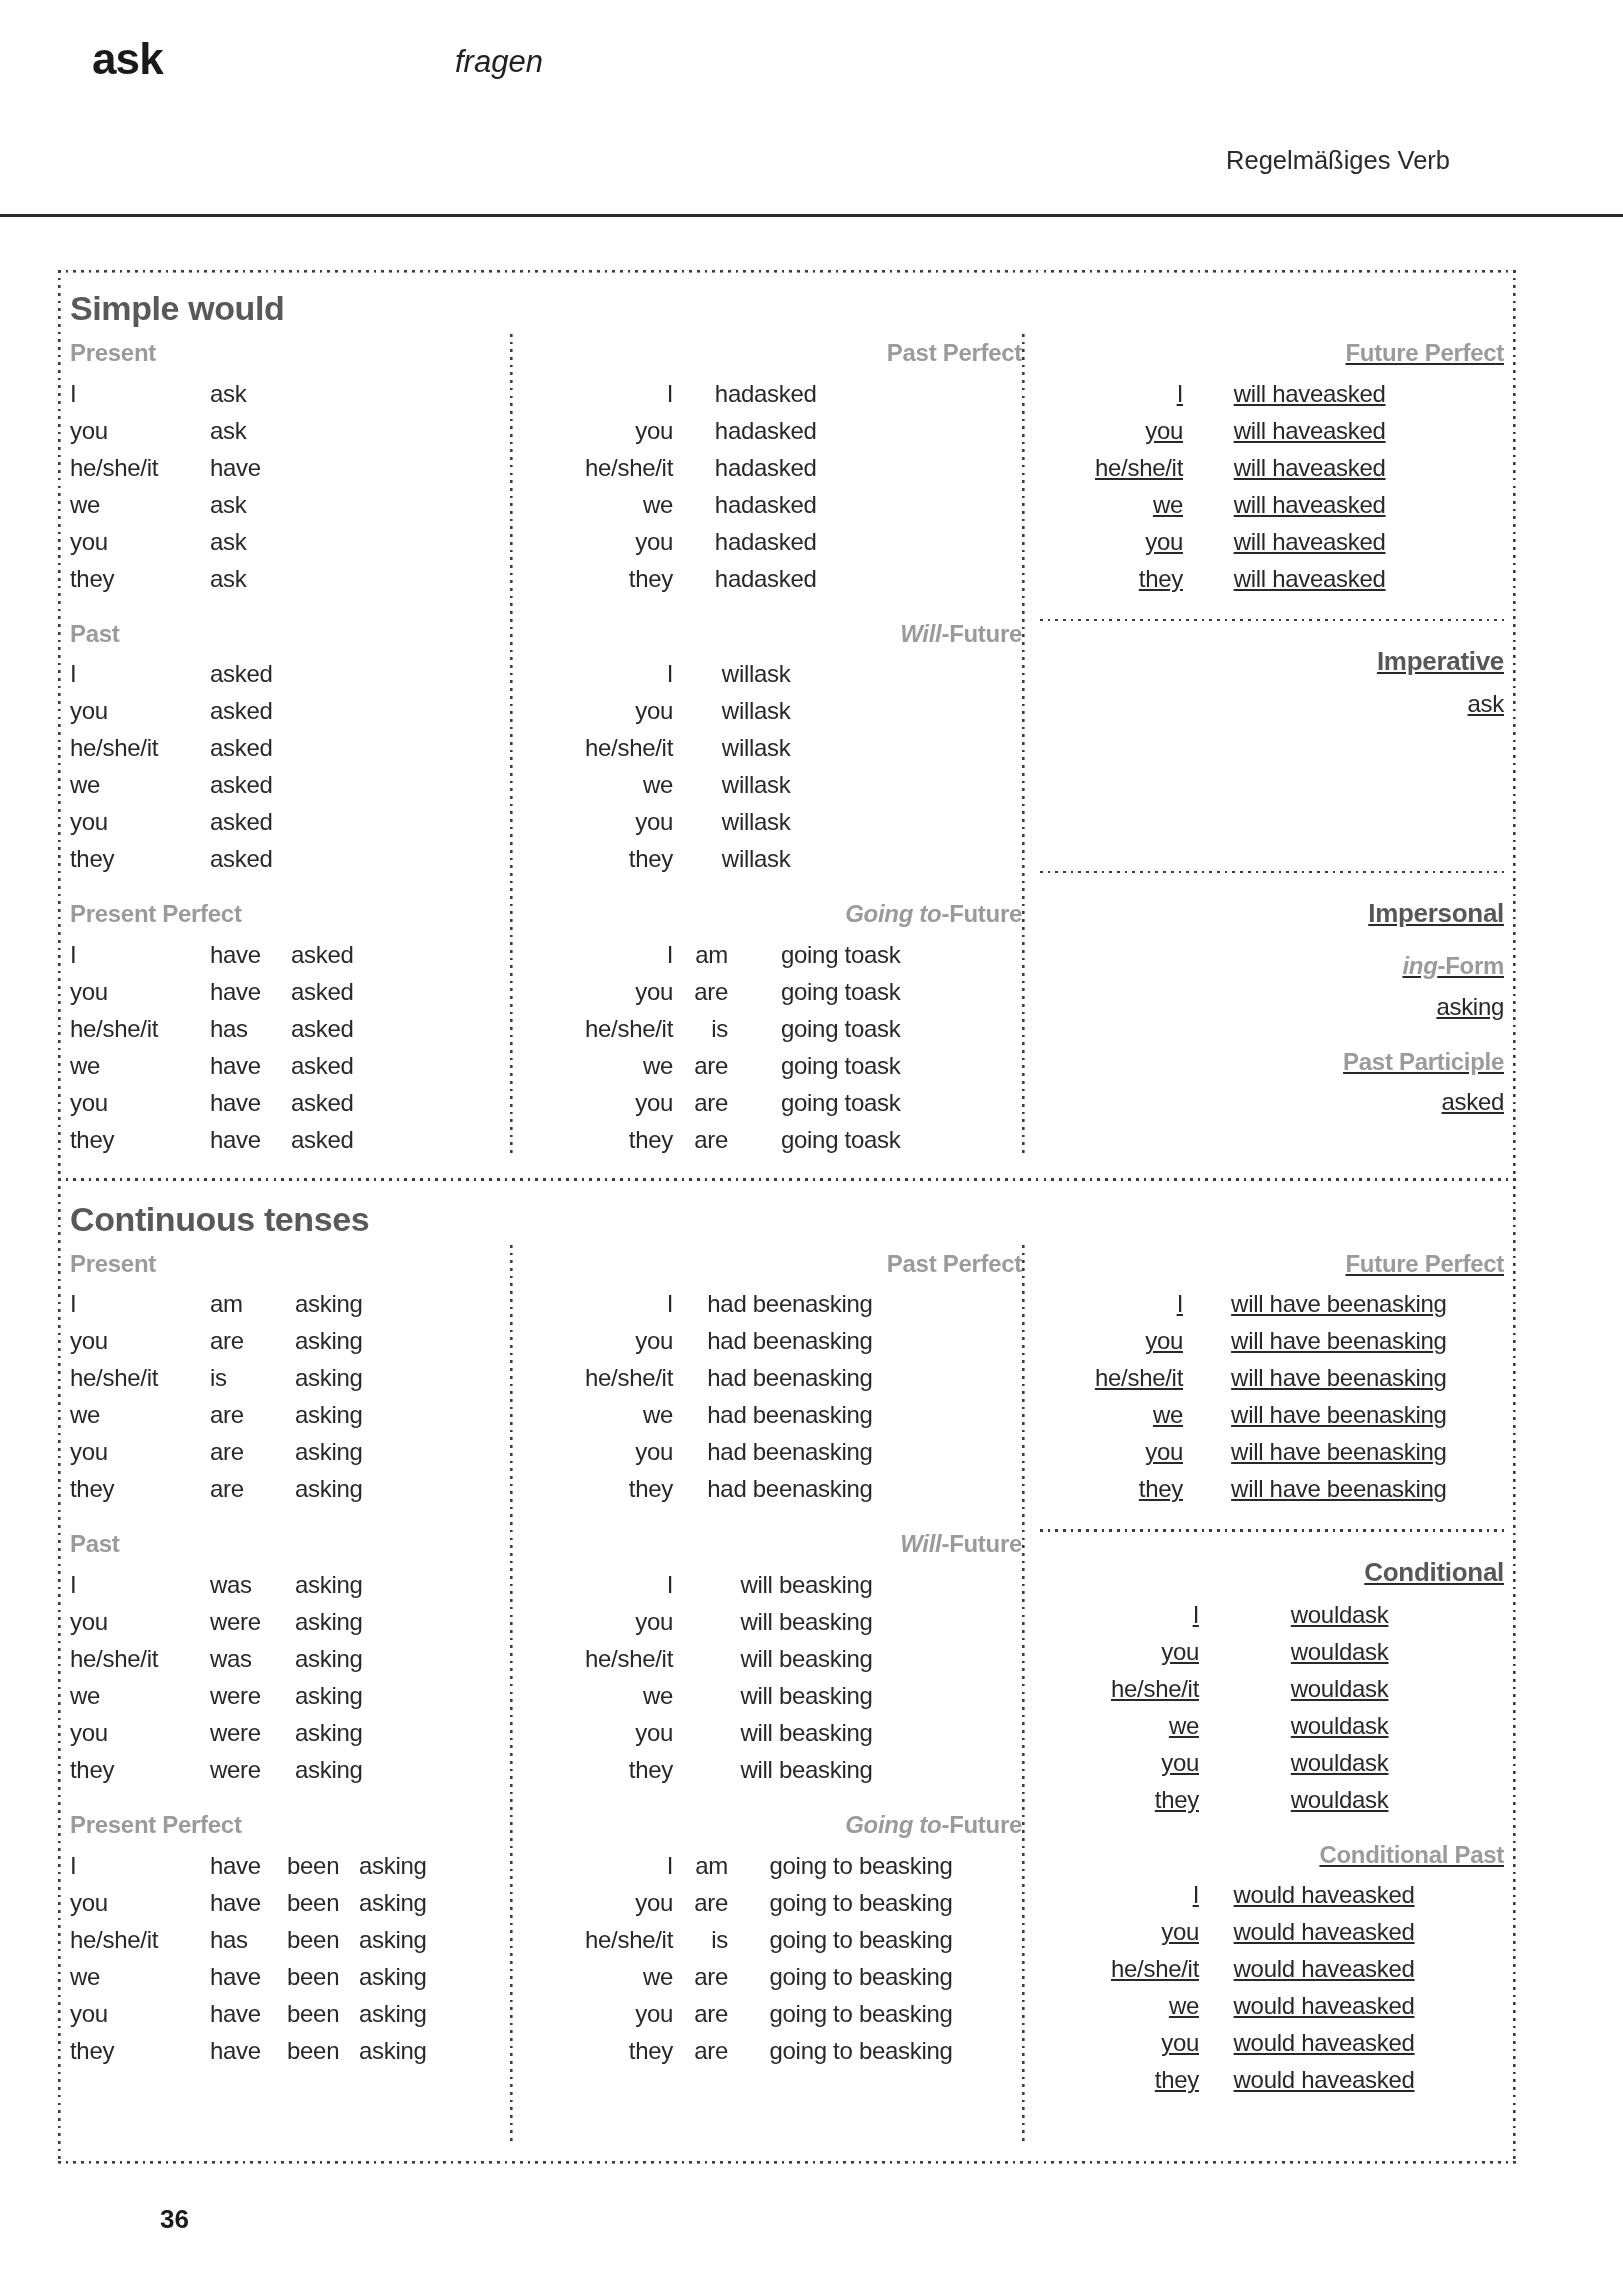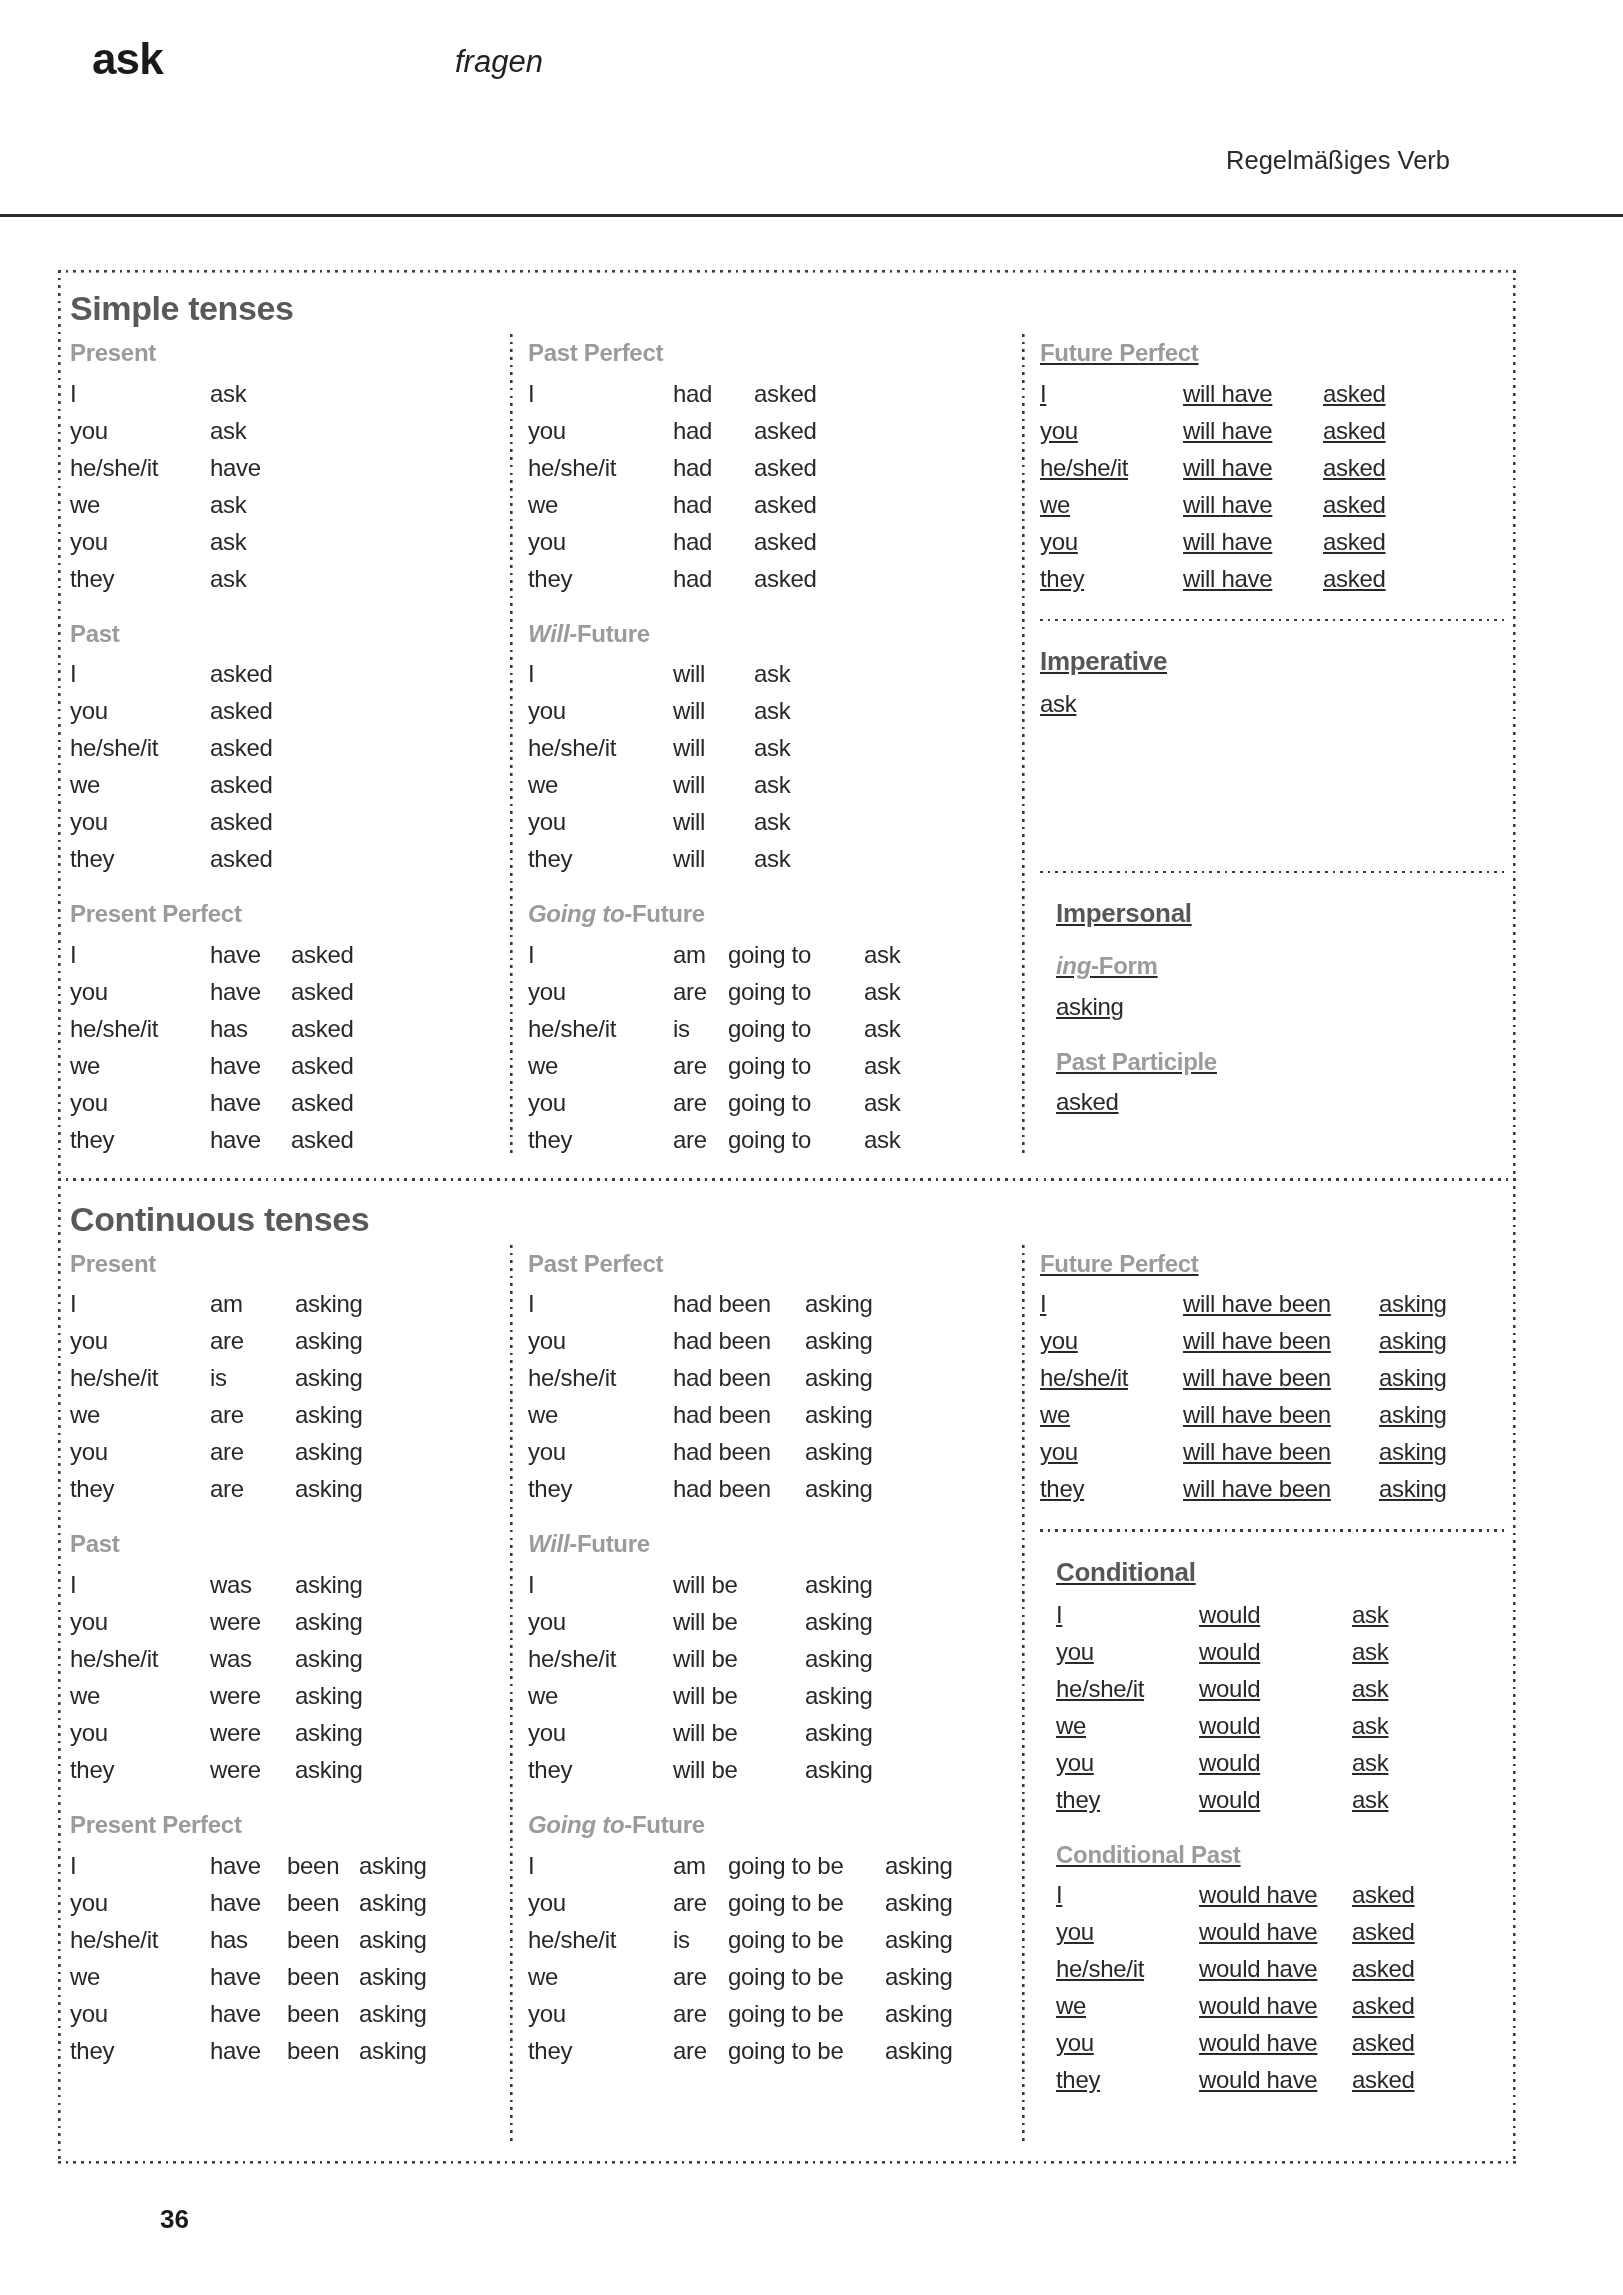--- a/index.html
+++ b/index.html
@@ -30,21 +30,21 @@
     background-repeat:no-repeat;
   }
   .sec{padding:18.7px 12px 20.4px 12px;display:flex;flex-direction:column;}
   .sec.grow{flex:1;}
   .sec-head{font-size:34px;line-height:39px;font-weight:bold;color:#59595b;margin:0 0 6.8px 0;letter-spacing:-0.4px;}
   .sec-grid{display:grid;grid-template-columns:440px 512px 1fr;flex:1;}
   .col{padding-left:18px;min-width:0;}
   .col.first{padding-left:0;}
   .col.vline{
     background-image:repeating-linear-gradient(to bottom,#3c3c3c 0 2.6px,transparent 2.6px 7.7px);
-    background-size:2.6px 100%;background-position:left top;background-repeat:no-repeat;
+    background-size:2.6px 100%;background-position:left top;background-repeat:no-repeat;text-align:right;
   }
   .col3{display:flex;flex-direction:column;text-decoration:underline;}
   .cell{padding-bottom:22px;}
   .cell.grow{flex:1;margin-left:16px;}
   
   .btitle{font-size:24px;line-height:29px;font-weight:bold;color:#9b9b9d;margin:22px 0 7.7px 0;letter-spacing:-0.3px;white-space:nowrap;}
   .btitle.dark{color:#57575a;font-size:26px;line-height:32px;}
   .col > .block:first-child .btitle, .cell > .block:first-child .btitle{margin-top:3.4px;}
   .btitle .it{font-style:italic;}
   .row{display:flex;line-height:37px;font-size:24px;color:#28282b;letter-spacing:-0.3px;white-space:nowrap;}
@@ -59,21 +59,21 @@
 <div class="hdr">
   <div class="verb-title">ask</div>
   <div class="verb-translation">fragen</div>
   <div class="verb-type">Regelmäßiges Verb</div>
   <div class="hdr-rule"></div>
 </div>
 
 <div class="conj-box">
 
   <div class="sec">
-    <div class="sec-head">Simple tenses</div>
+    <div class="sec-head">Simple would</div>
     <div class="sec-grid">
       <div class="col first">
           <div class="block">
             <div class="btitle"><span>Present</span></div>
             <div class="row">
               <span style="width: 140px;">I</span>
               <span>ask</span>
             </div>
             <div class="row">
               <span style="width: 140px;">you</span>

